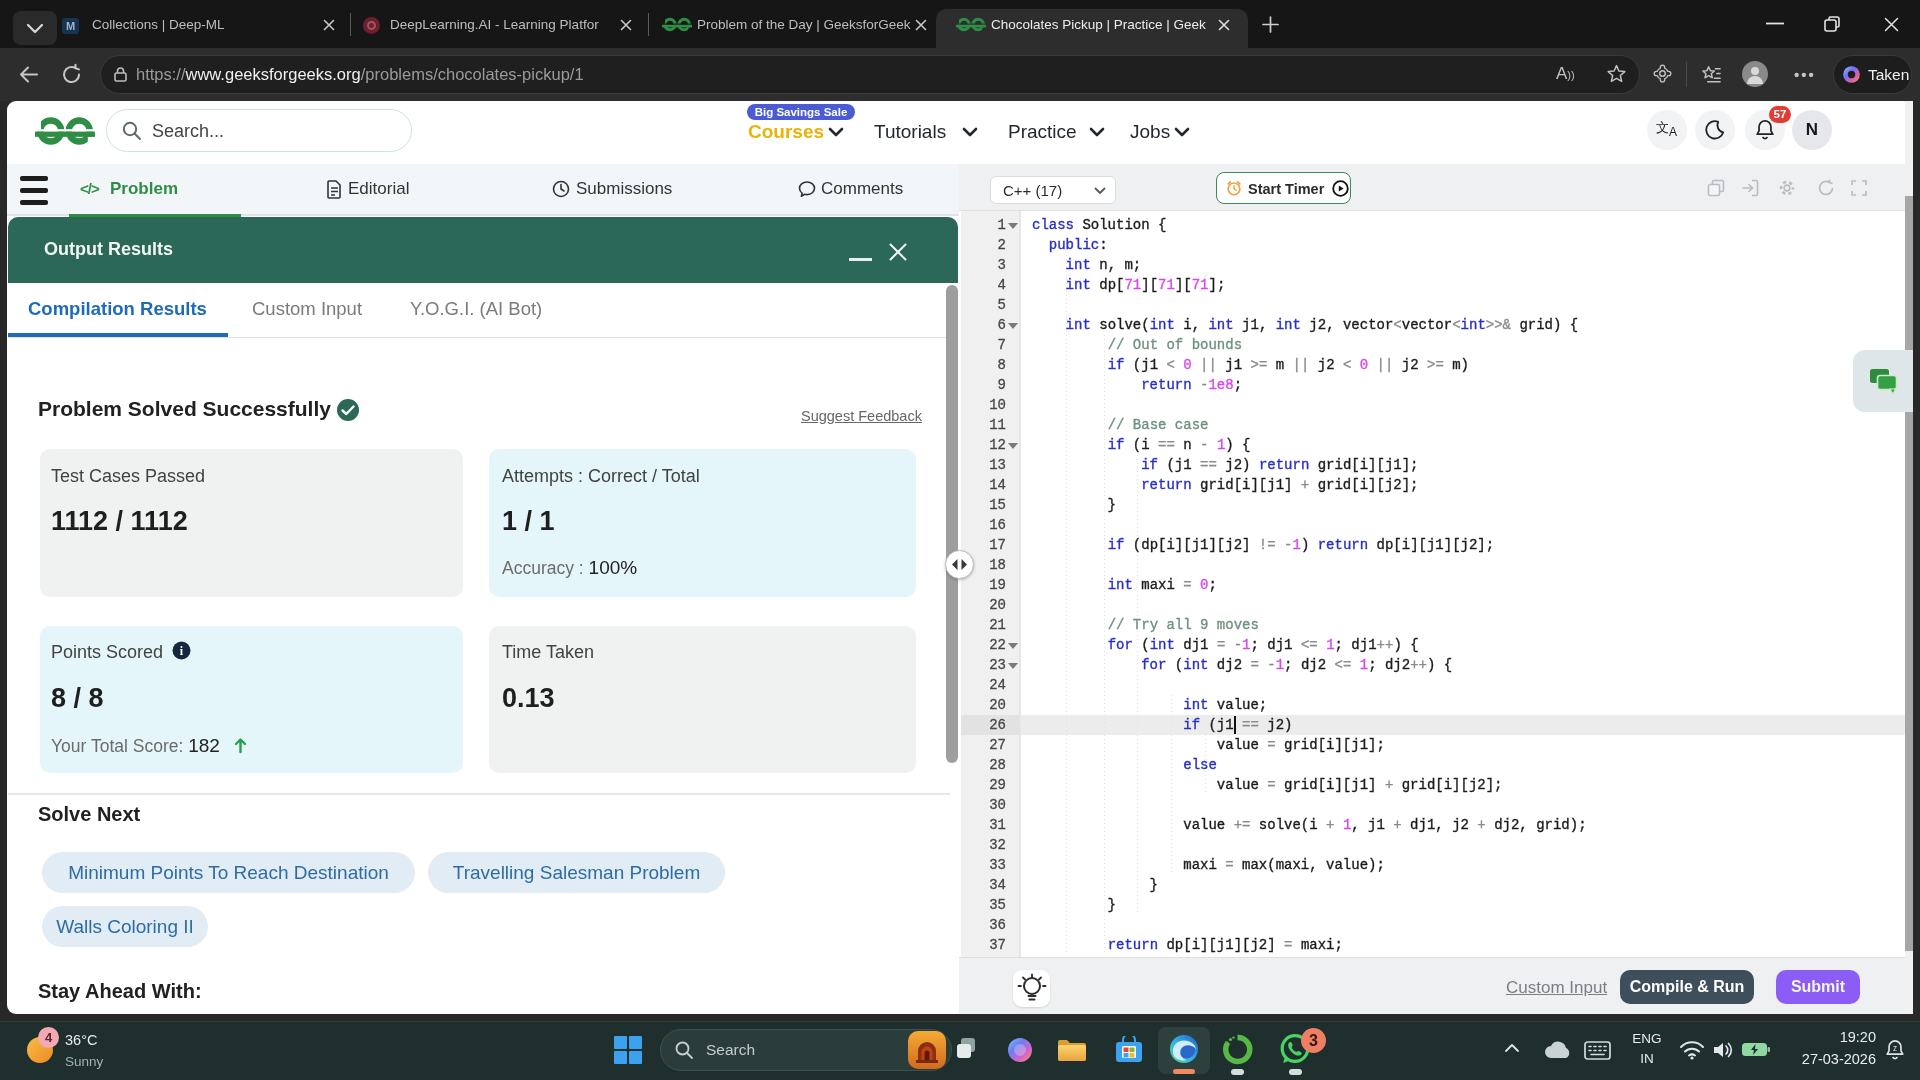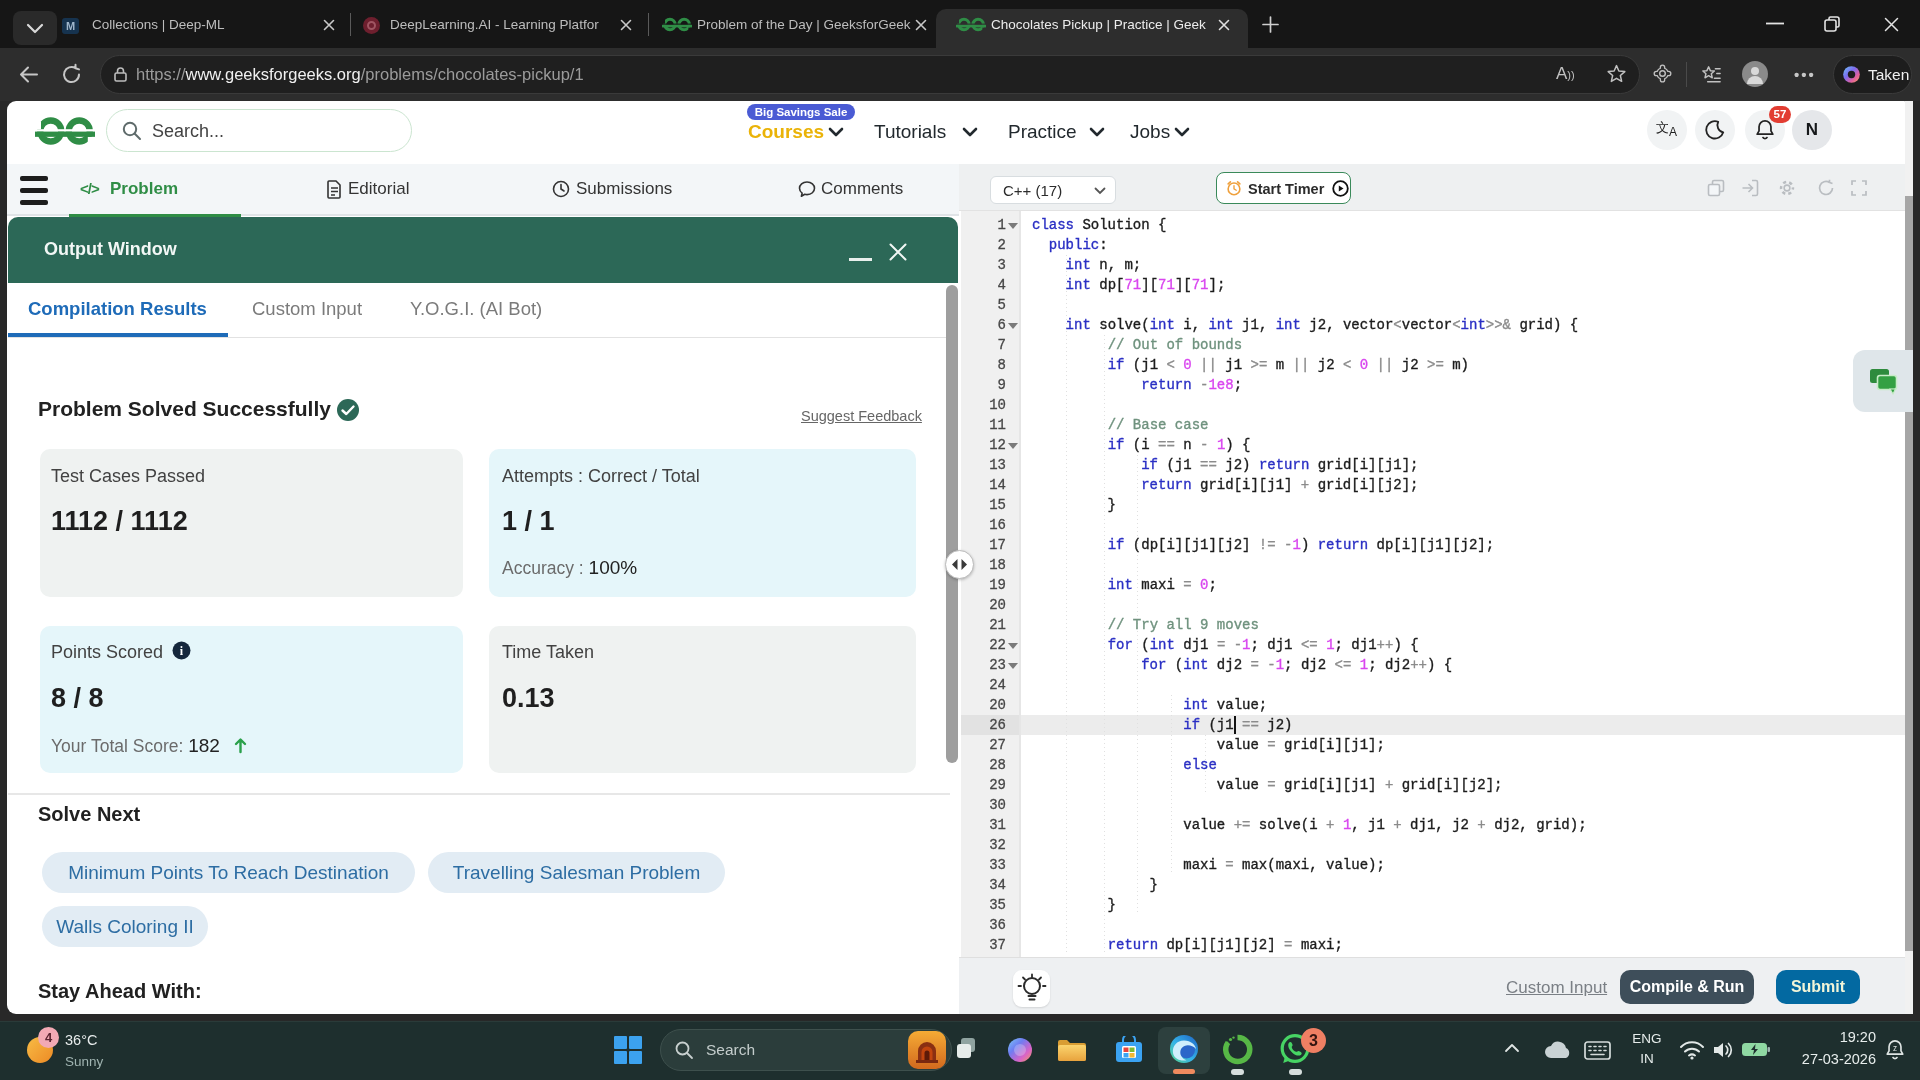--- a/index.html
+++ b/index.html
@@ -216,21 +216,21 @@
     <circle cx="10" cy="10" r="3.2" fill="none" stroke="#b9bdc1" stroke-width="1.7"></circle>
     <circle cx="10" cy="10" r="6.6" fill="none" stroke="#b9bdc1" stroke-width="2.8" stroke-dasharray="3.45 3.45" stroke-dashoffset="1.7"></circle>
   </svg>
 <svg class="a" style="left:1817px;top:179px" width="18" height="18" viewBox="0 0 18 18">
     <path d="M15.5 9 A6.5 6.5 0 1 1 12.5 3.5 M12.5 3.5 L12.5 0.8 M12.5 3.5 L15.5 4.5" stroke="#b9bdc1" stroke-width="1.7" fill="none"></path>
   </svg>
 <svg class="a" style="left:1850px;top:179px" width="18" height="18" viewBox="0 0 18 18">
     <path d="M2 6 V2 H6 M12 2 H16 V6 M16 12 V16 H12 M6 16 H2 V12" fill="none" stroke="#b9bdc1" stroke-width="1.7"></path>
   </svg>
 <div class="a" style="left:8px;top:217px;width:950px;height:66px;background:#2c6857;border-radius:10px 10px 0 0"></div>
-<div class="a" style="left:44px;top:239px;font-size:18px;font-weight:bold;color:#f2f7f5">Output Window</div>
+<div class="a" style="left:44px;top:239px;font-size:18px;font-weight:bold;color:#f2f7f5">Output Results</div>
 <div class="a" style="left:849px;top:258px;width:23px;height:2.5px;background:#e8efec"></div>
 <svg class="a" style="left:888px;top:242px" width="20" height="20" viewBox="0 0 20 20">
     <path d="M2.5 2.5 L17.5 17.5 M17.5 2.5 L2.5 17.5" stroke="#f2f7f5" stroke-width="2" stroke-linecap="round"></path>
   </svg>
 <div class="a" style="left:8px;top:283px;width:950px;height:55px;background:#fff;border-bottom:1.5px solid #e2e2e2"></div>
 <div class="a" style="left:28px;top:298px;font-size:18.5px;font-weight:bold;color:#1e6bb8">Compilation Results</div>
 <div class="a" style="left:8px;top:333px;width:220px;height:3.5px;background:#1e6bb8"></div>
 <div class="a" style="left:252px;top:298px;font-size:18.5px;color:#7b7b7b">Custom Input</div>
 <div class="a" style="left:410px;top:298px;font-size:18.5px;color:#7b7b7b">Y.O.G.I. (AI Bot)</div>
 <div class="a" style="left:38px;top:397px;font-size:21px;font-weight:bold;color:#212121">Problem Solved Successfully</div>
@@ -361,21 +361,21 @@
 <div class="a" style="left:1234.3px;top:716px;width:1.6px;height:18px;background:#111"></div>
 <div class="a" style="left:959px;top:957px;width:954px;height:57px;background:#eef0f2;border-top:1px solid #dfdfdf;border-radius:0 0 9px 0"></div>
 <div class="a" style="left:1013px;top:970px;width:37px;height:37px;background:#fff;border-radius:9px;box-shadow:0 1px 2px rgba(0,0,0,0.12)"></div>
 <svg class="a" style="left:1017px;top:973px" width="30" height="32" viewBox="0 0 30 32">
     <circle cx="15" cy="13" r="8" fill="none" stroke="#2b2b2b" stroke-width="2"></circle>
     <path d="M11.5 23 H18.5 M12.5 26.5 H17.5" stroke="#2b2b2b" stroke-width="2" stroke-linecap="round"></path>
     <path d="M15 1.5 V4 M4 13 H1.5 M28.5 13 H26 M6 4.5 L8 6.5 M24 4.5 L22 6.5" stroke="#2b2b2b" stroke-width="1.8" stroke-linecap="round"></path>
   </svg>
 <div class="a" style="left:1506px;top:978px;font-size:17px;color:#7a7f85;text-decoration:underline">Custom Input</div>
 <div class="a" style="left:1620px;top:970px;width:134px;height:34px;background:#3e4e5a;border-radius:10px;color:#fff;font-size:16px;font-weight:bold;text-align:center;line-height:34px">Compile &amp; Run</div>
-<div class="a" style="left:1776px;top:970px;width:84px;height:34px;background:#0369a1;border-radius:10px;color:#f2f5d8;font-size:16px;font-weight:bold;text-align:center;line-height:34px">Submit</div>
+<div class="a" style="left:1776px;top:970px;width:84px;height:34px;background:#8b5cf6;border-radius:10px;color:#f2f5d8;font-size:16px;font-weight:bold;text-align:center;line-height:34px">Submit</div>
 <div class="a" style="left:1905px;top:101px;width:8px;height:913px;background:#f1f1f1"></div>
 <div class="a" style="left:1905px;top:196px;width:8px;height:755px;background:#a6a6a6"></div>
 <div class="a" style="left:1853px;top:350px;width:60px;height:62px;background:#dfe6ea;border-radius:12px 0 0 12px"></div>
 <svg class="a" style="left:1868px;top:366px" width="32" height="32" viewBox="0 0 32 32">
     <rect x="2" y="3" width="19" height="14" rx="2.5" fill="#2e8b3d"></rect>
     <g>
       <rect x="9.5" y="9.5" width="19" height="14" rx="2.5" fill="#34a043" stroke="#c8ecc8" stroke-width="1.6"></rect>
       <path d="M22 23 L25 28 L27.5 23 Z" fill="#34a043" stroke="#c8ecc8" stroke-width="1.2"></path>
     </g>
   </svg>

